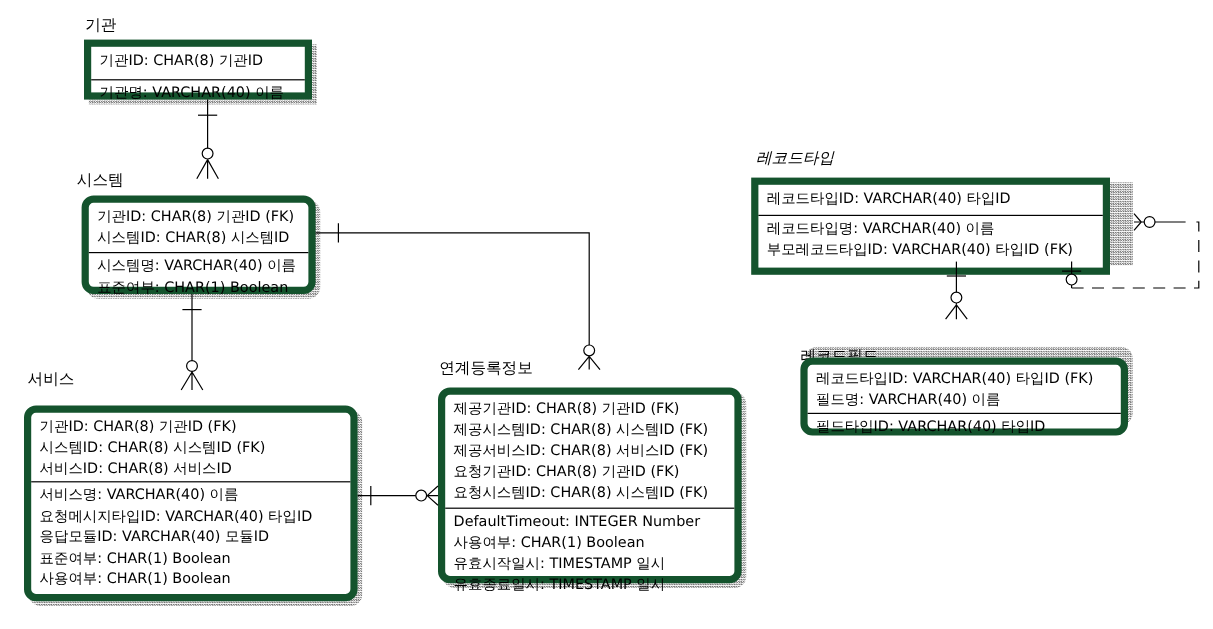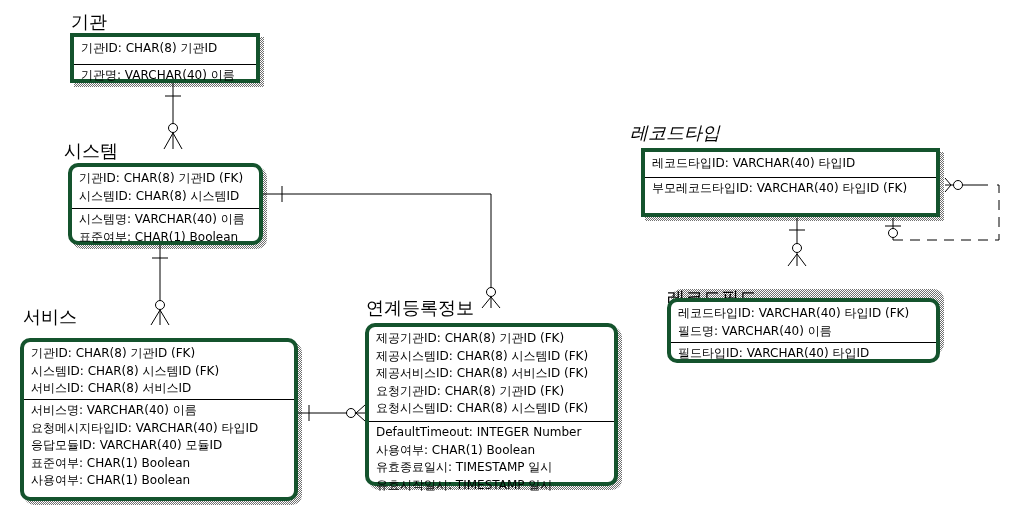--- a/index.html
+++ b/index.html
@@ -1,25 +1,25 @@
 <!DOCTYPE html>
 <html><head>
 <meta charset="utf-8">
 <style>
   html,body{margin:0;padding:0;background:#fff;}
   .canvas{position:relative;width:1011px;height:524px;background:#ffffff;overflow:hidden;
           font-family:"DejaVu Sans","Liberation Sans",sans-serif;color:#000;}
   .shadow{position:absolute;background:conic-gradient(#6f6f6f 0 25%,#ffffff 0 50%,#6f6f6f 0 75%,#ffffff 0);
           background-size:2px 2px;}
-  .entity{position:absolute;background:#fff;border:4px solid #14532d;box-sizing:border-box;}
+  .entity{position:absolute;background:#fff;border:6px solid #14532d;box-sizing:border-box;}
   .rd{border-radius:10px;}
   .sq{border-radius:0;}
   .sec{box-sizing:border-box;padding:3px 0 0 7px;font-size:12px;line-height:17.5px;white-space:nowrap;}
   .sec.attrs{border-top:1px solid #000;padding-top:2px;}
-  .etitle{position:absolute;font-size:18px;line-height:15px;white-space:nowrap;}
+  .etitle{position:absolute;font-size:13px;line-height:15px;white-space:nowrap;}
   svg.wires{position:absolute;left:0;top:0;}
   svg.wires path{stroke:#000;stroke-width:1;fill:none;}
   svg.wires path.dash{stroke-dasharray:10 7;}
   svg.wires circle{stroke:#000;stroke-width:1;fill:#fff;}
 </style>
 </head>
 <body>
 
 <div class="canvas">
 
@@ -73,31 +73,32 @@
     <div class="sec pk" style="height:94px;">
         <div>제공기관ID: CHAR(8) 기관ID (FK)</div>
         <div>제공시스템ID: CHAR(8) 시스템ID (FK)</div>
         <div>제공서비스ID: CHAR(8) 서비스ID (FK)</div>
         <div>요청기관ID: CHAR(8) 기관ID (FK)</div>
         <div>요청시스템ID: CHAR(8) 시스템ID (FK)</div>
       </div>
     <div class="sec attrs">
         <div>DefaultTimeout: INTEGER Number</div>
         <div>사용여부: CHAR(1) Boolean</div>
+        <div>유효시작일시: TIMESTAMP 일시</div>
         <div>유효종료일시: TIMESTAMP 일시</div>
-        <div>유효시작일시: TIMESTAMP 일시</div>
       </div>
   </div>
 
   <div class="etitle" style="left:630px;top:125px;font-style:italic;">레코드타입</div>
-  <div class="entity sq" style="left:641px;top:148px;width:299px;height:69px;">
+  <div class="entity sq" style="left:626px;top:148px;width:299px;height:81px;">
     <div class="sec pk" style="height:25px;">
         <div>레코드타입ID: VARCHAR(40) 타입ID</div>
       </div>
     <div class="sec attrs">
+        <div>레코드타입명: VARCHAR(40) 이름</div>
         <div>부모레코드타입ID: VARCHAR(40) 타입ID (FK)</div>
       </div>
   </div>
 
   <div class="etitle" style="left:667px;top:264px;margin-top:26px;">레코드필드</div>
   <div class="entity rd" style="left:667px;top:298px;width:273px;height:65px;">
     <div class="sec pk" style="height:40px;">
         <div>레코드타입ID: VARCHAR(40) 타입ID (FK)</div>
         <div>필드명: VARCHAR(40) 이름</div>
       </div>

